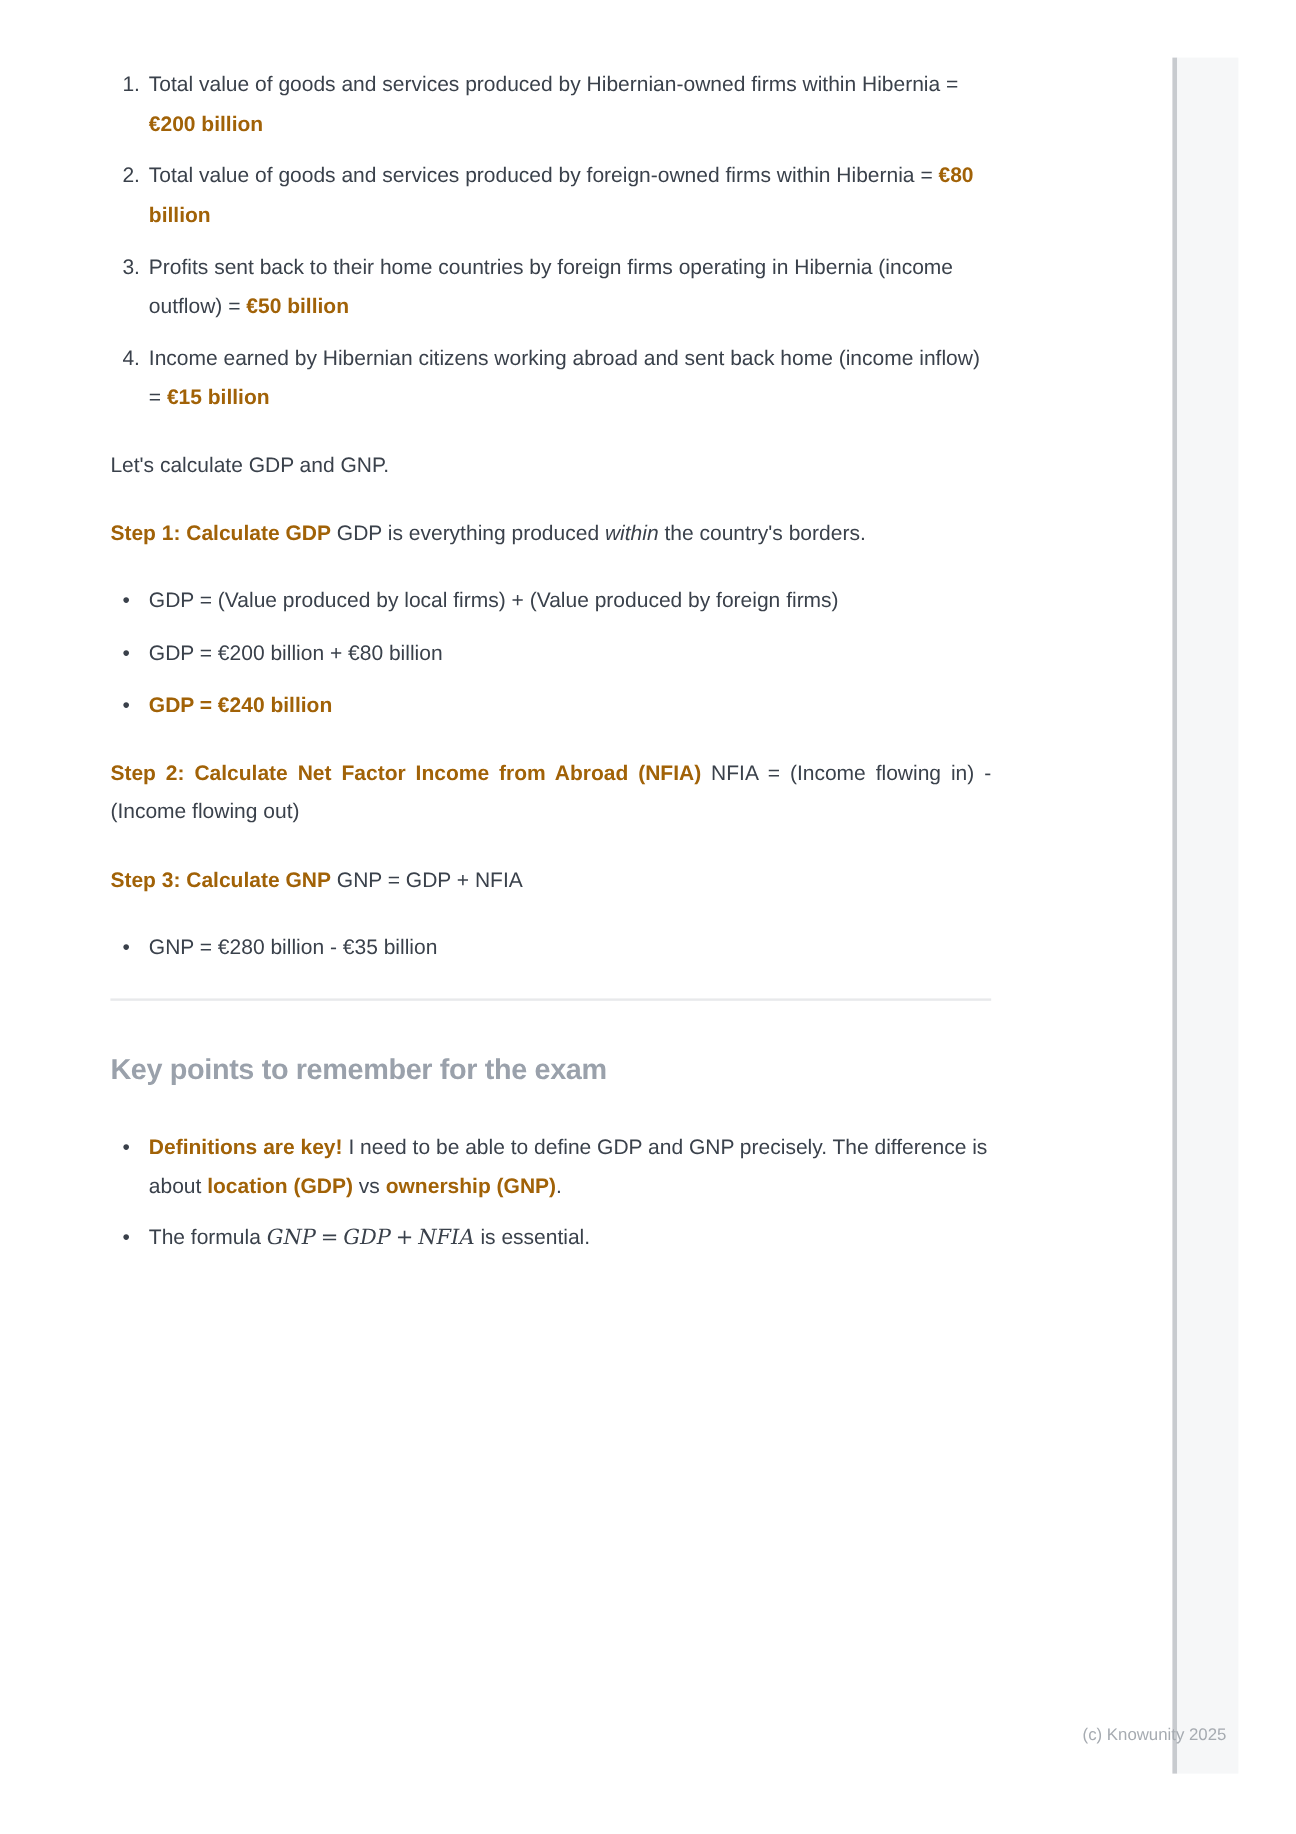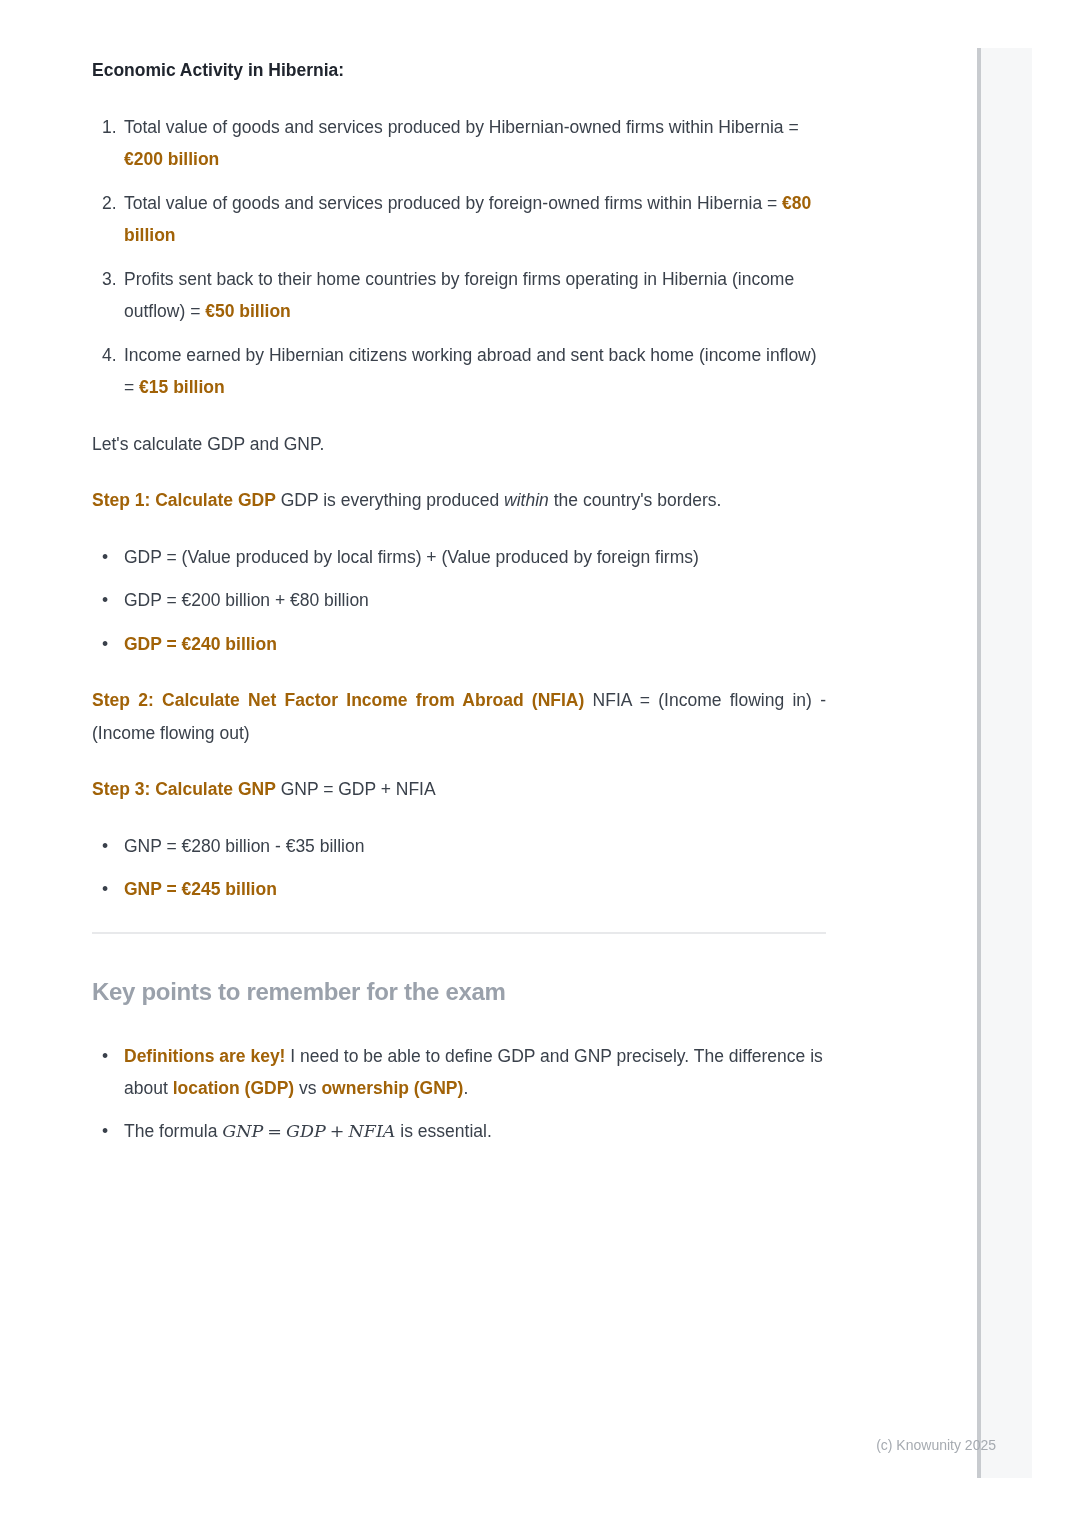--- a/index.html
+++ b/index.html
@@ -25,40 +25,39 @@
   .key-heading{
     font-size:24px;line-height:36px;font-weight:bold;color:#9aa1ab;
     margin:40px 0 30px 0;letter-spacing:-0.3px;
   }
   ul.keylist{list-style:none;margin:0;padding:0;}
   ul.keylist li{display:flex;margin:0 0 10px 0;}
   .math{font-family:"DejaVu Serif",serif;}
   .math .mvar{font-style:italic;}
   .math .mop{font-style:normal;padding:0 4px;}
   .footer-note{
-    position:absolute;top:1437px;right:84px;font-size:14px;color:#a6abb1;z-index:3;
+    position:absolute;top:1437px;right:58px;font-size:14px;color:#a6abb1;z-index:3;
   }
   .rail-bar{
     position:absolute;left:977px;top:48px;width:4px;height:1430px;
     background:#c8cbcf;z-index:1;
   }
   .rail-panel{
     position:absolute;left:981px;top:48px;width:51px;height:1430px;
     background:#f6f7f8;z-index:1;
   }
 </style>
 </head>
 <body>
 
 <div class="rail-bar"></div>
 <div class="rail-panel"></div>
 
 <main class="content">
 
-  <p class="h3">Economic Activity in Hibernia:</p>
 
   <ol class="numlist">
     <li>
       <span class="marker">1.</span>
       <div class="li-body"><span>Total value of goods and services produced by Hibernian-owned firms within Hibernia = </span><strong>€200 billion</strong></div>
     </li>
     <li>
       <span class="marker">2.</span>
       <div class="li-body"><span>Total value of goods and services produced by foreign-owned firms within Hibernia = </span><strong>€80 billion</strong></div>
     </li>
@@ -94,24 +93,20 @@
   <p class="just"><strong>Step 2: Calculate Net Factor Income from Abroad (NFIA)</strong><span> NFIA = (Income flowing in) - (Income flowing out)</span></p>
 
 
   <p><strong>Step 3: Calculate GNP</strong><span> GNP = GDP + NFIA</span></p>
 
   <ul class="blist">
     <li>
       <span class="marker dot"></span>
       <div class="li-body">GNP = €280 billion - €35 billion</div>
     </li>
-    <li>
-      <span class="marker dot"></span>
-      <div class="li-body"><strong>GNP = €245 billion</strong></div>
-    </li>
   </ul>
 
 
   <hr class="divider">
 
   <h2 class="key-heading">Key points to remember for the exam</h2>
 
   <ul class="keylist">
     <li>
       <span class="marker dot"></span>

